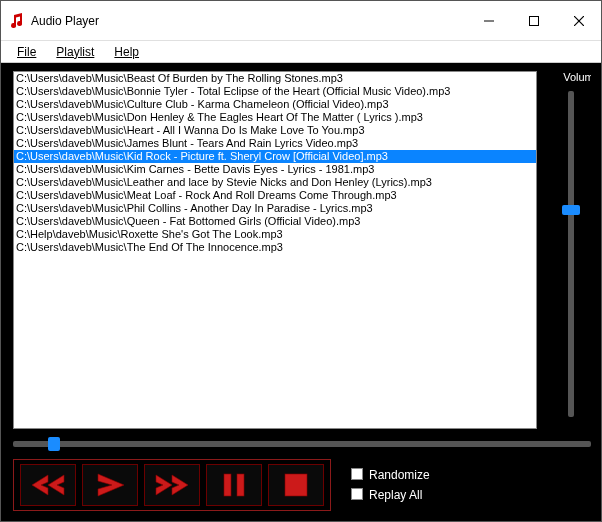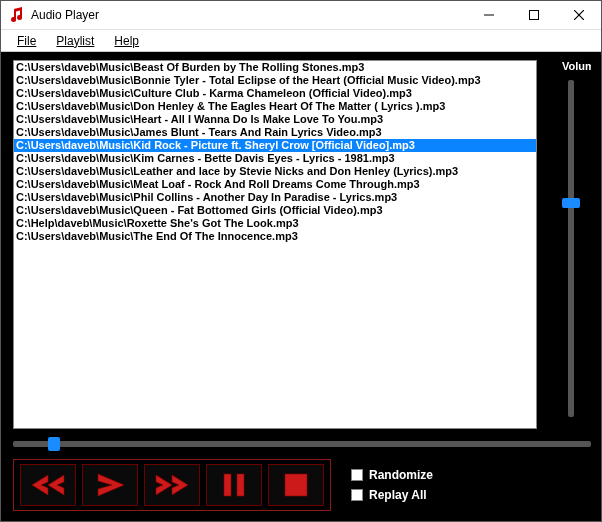--- a/index.html
+++ b/index.html
@@ -1,39 +1,39 @@
 <!DOCTYPE html>
 <html><head>
 <meta charset="utf-8">
 <style>
 * { margin:0; padding:0; box-sizing:border-box; }
 body { font-family:"Segoe UI",Tahoma,sans-serif; background:#fff; width:602px; height:522px; overflow:hidden; }
 .win { width:602px; height:522px; border:1px solid #555; display:flex; flex-direction:column; }
-.titlebar { height:29px; background:#fff; display:flex; align-items:center; border-bottom:1px solid #e0e0e0; }
+.titlebar { height:40px; background:#fff; display:flex; align-items:center; border-bottom:1px solid #e0e0e0; }
 .titlebar .ico { width:16px; height:16px; margin:0 6px 0 8px; }
 .titlebar .title { font-size:12px; color:#000; flex:1; }
 .winbtn { width:45px; height:29px; display:flex; align-items:center; justify-content:center; font-size:13px; font-family:Arial; }
 .menubar { height:22px; background:#fff; display:flex; align-items:center; padding:0 6px; border-bottom:1px solid #ccc; }
 .menuitem { font-size:12px; padding:2px 10px; color:#000;text-decoration:underline; }
-.app { flex:1; background:#000; display:flex; flex-direction:column; padding:8px 10px 10px 12px; overflow:hidden;font-weight:bold; }
+.app { flex:1; background:#000; display:flex; flex-direction:column; padding:8px 10px 10px 12px; overflow:hidden; }
 .upper { flex:1; display:flex; gap:14px; overflow:hidden; }
 .plwrap { flex:1; background:#fff; border:1px solid #888; overflow:auto; }
 .track { font-size:11px; line-height:13px; color:#000; padding:0 2px; white-space:nowrap; cursor:default; }
 .track.sel { background:#0a84ff; color:#fff; }
 .volcol { width:40px; display:flex; flex-direction:column; align-items:center; }
 .vollbl { font-size:11px; color:#fff; margin-bottom:8px;margin-left:21px; }
 .vslider { flex:1; width:6px; background:#555; position:relative; margin-bottom:12px; border-radius:2px; }
 .vslider .nub { position:absolute; left:-6px; width:18px; height:10px; background:#1a8cff; border-radius:2px; }
 .hslider { height:6px; background:#555; margin:12px 0 12px 0; position:relative; border-radius:2px; }
 .hslider .nub { position:absolute; top:-4px; width:12px; height:14px; background:#1a8cff; border-radius:2px; }
 .controls { display:flex; align-items:center; gap:10px; }
 .btnrow { display:flex; gap:6px; padding:4px 6px; border:1px solid #8b1a1a; }
 .pbtn { width:56px; height:42px; display:flex; align-items:center; justify-content:center; border:1px solid #6b0000; background:#0a0a0a; }
 .opts { display:flex; flex-direction:column; gap:6px; margin-left:10px; }
-.optrow { display:flex; align-items:center; gap:6px; color:#fff; font-size:12px; }
+.optrow { display:flex; align-items:flex-start; gap:6px; color:#fff; font-size:12px; }
 .cb { width:12px; height:12px; background:#fff; border:1px solid #888; }
 svg { display:block; }
 </style>
 </head>
 <body>
 
 <div class="win">
   <div class="titlebar">
     <svg class="ico" viewBox="0 0 16 16">
         <path fill="#c00" d="M5 2 L13 0 L13 10 A2.5 2.5 0 1 1 11 8 V3.5 L7 4.5 V12 A2.5 2.5 0 1 1 5 10 Z"></path>

